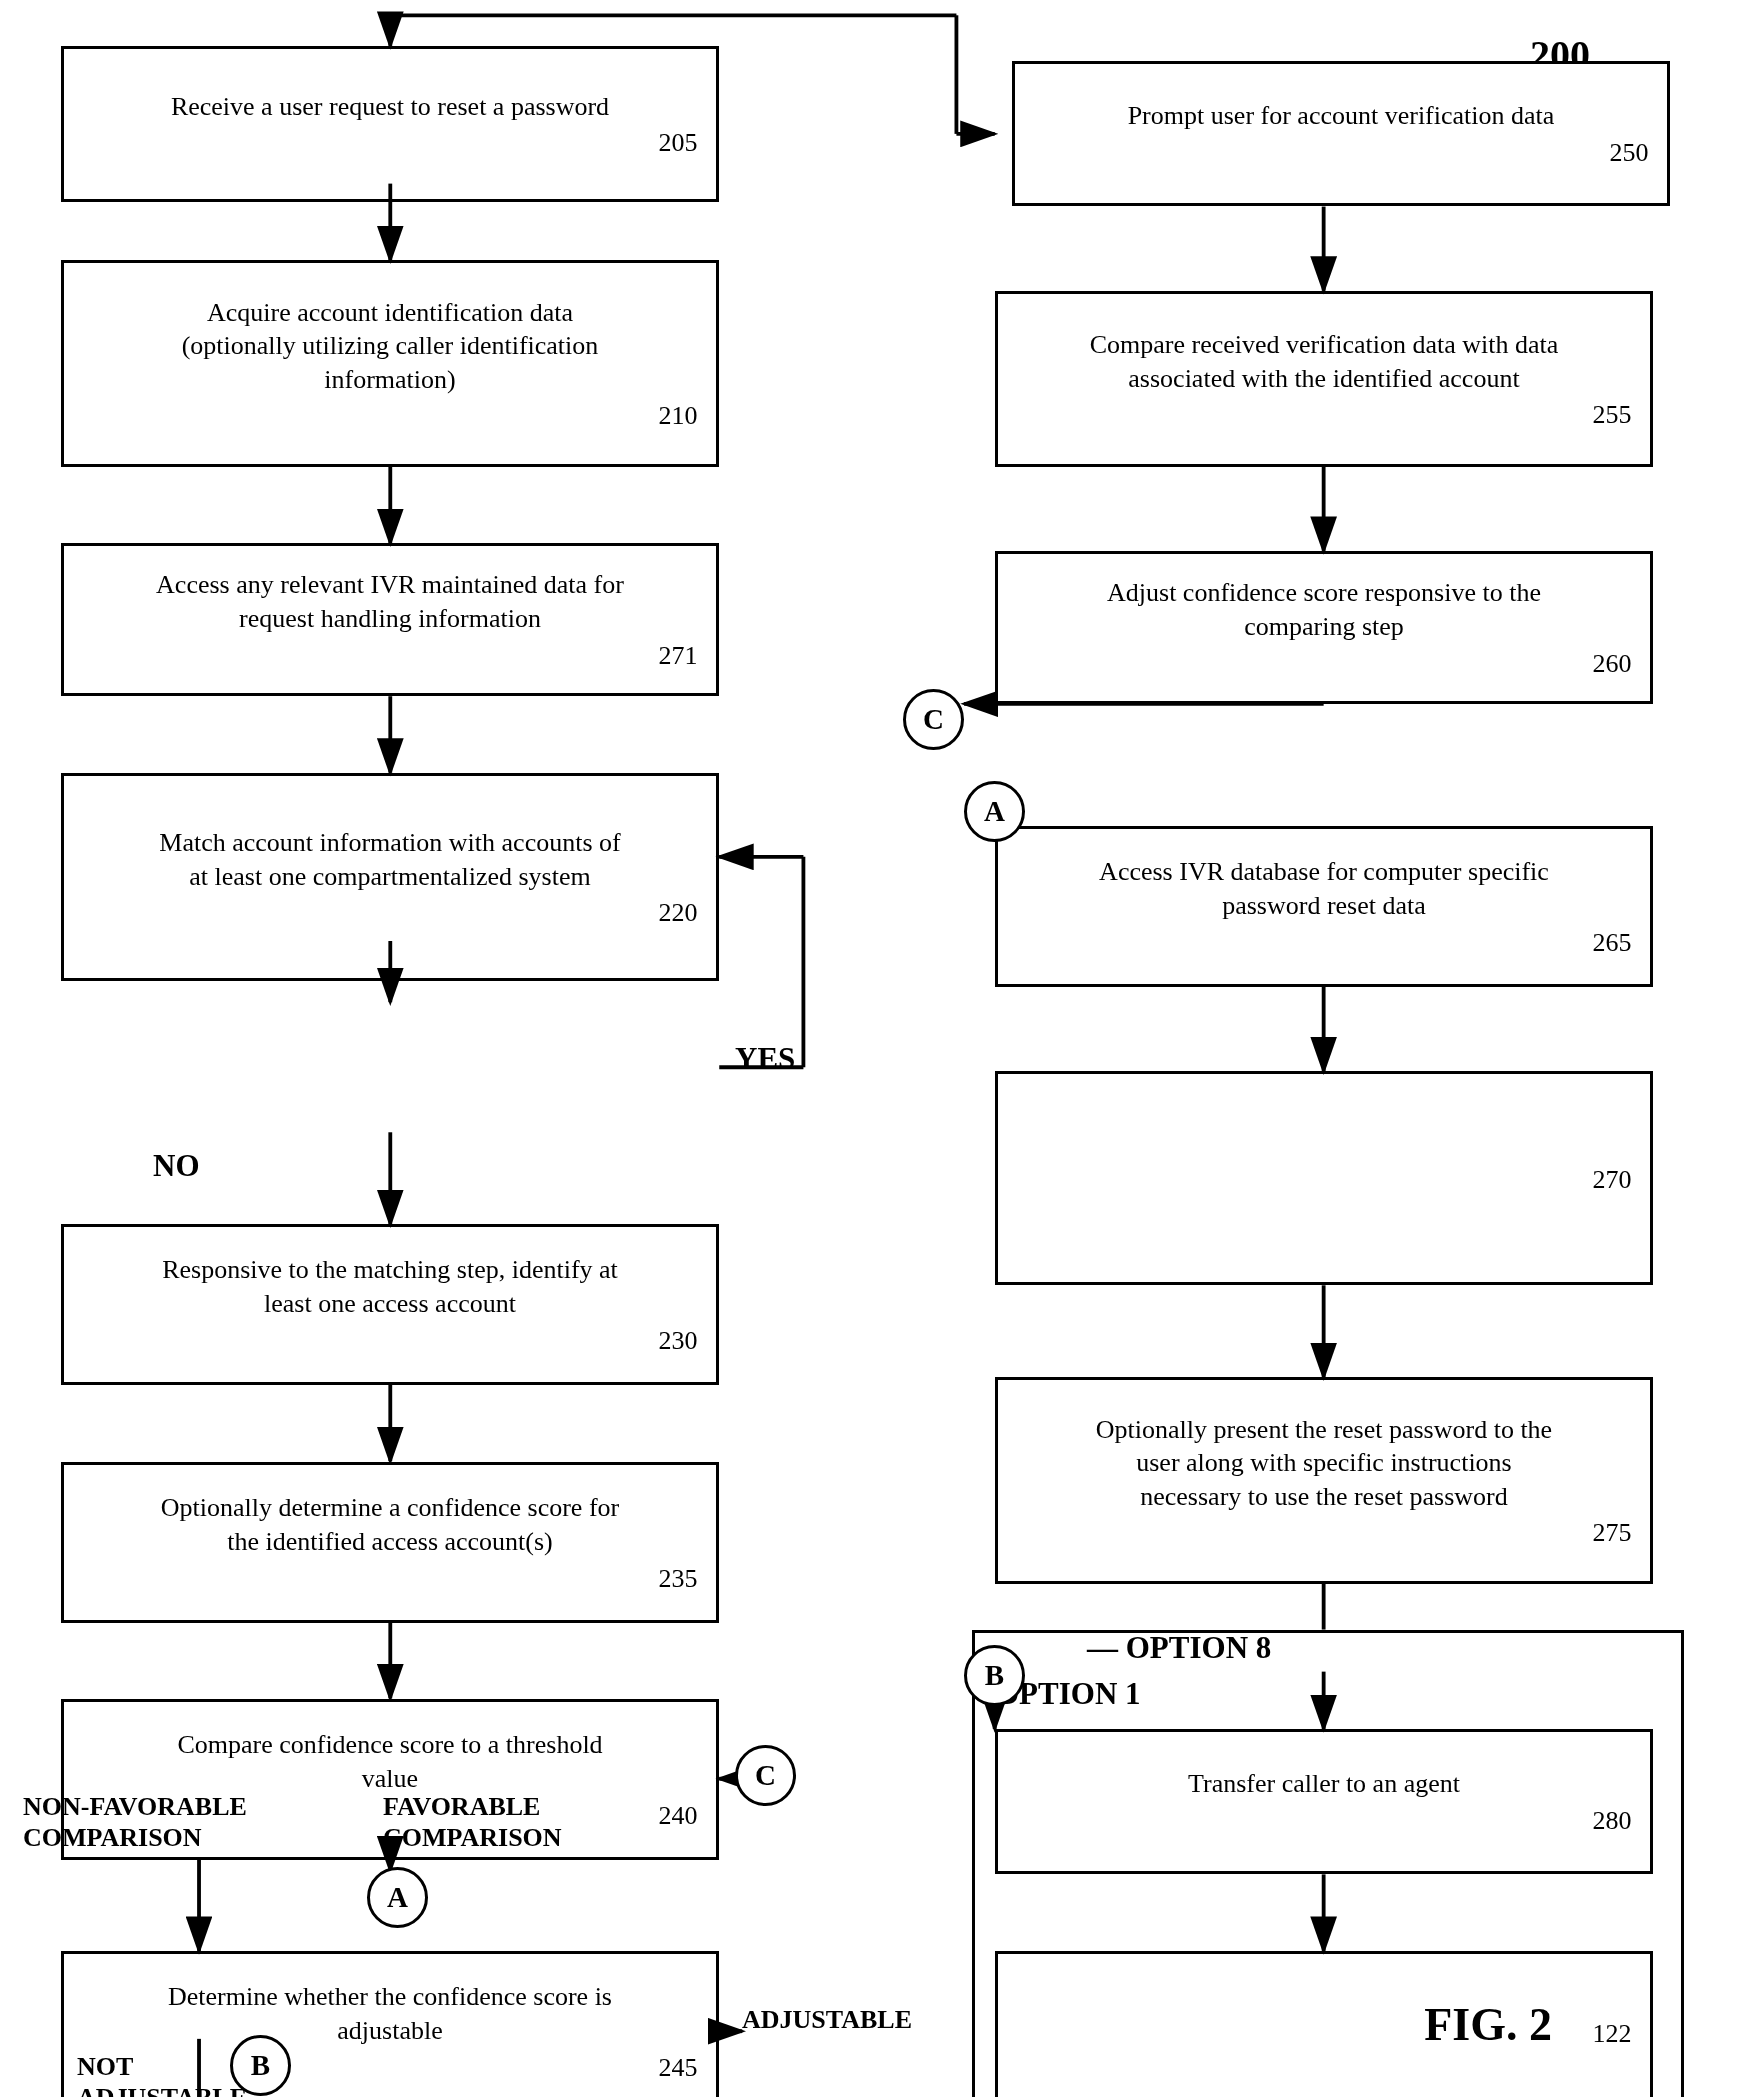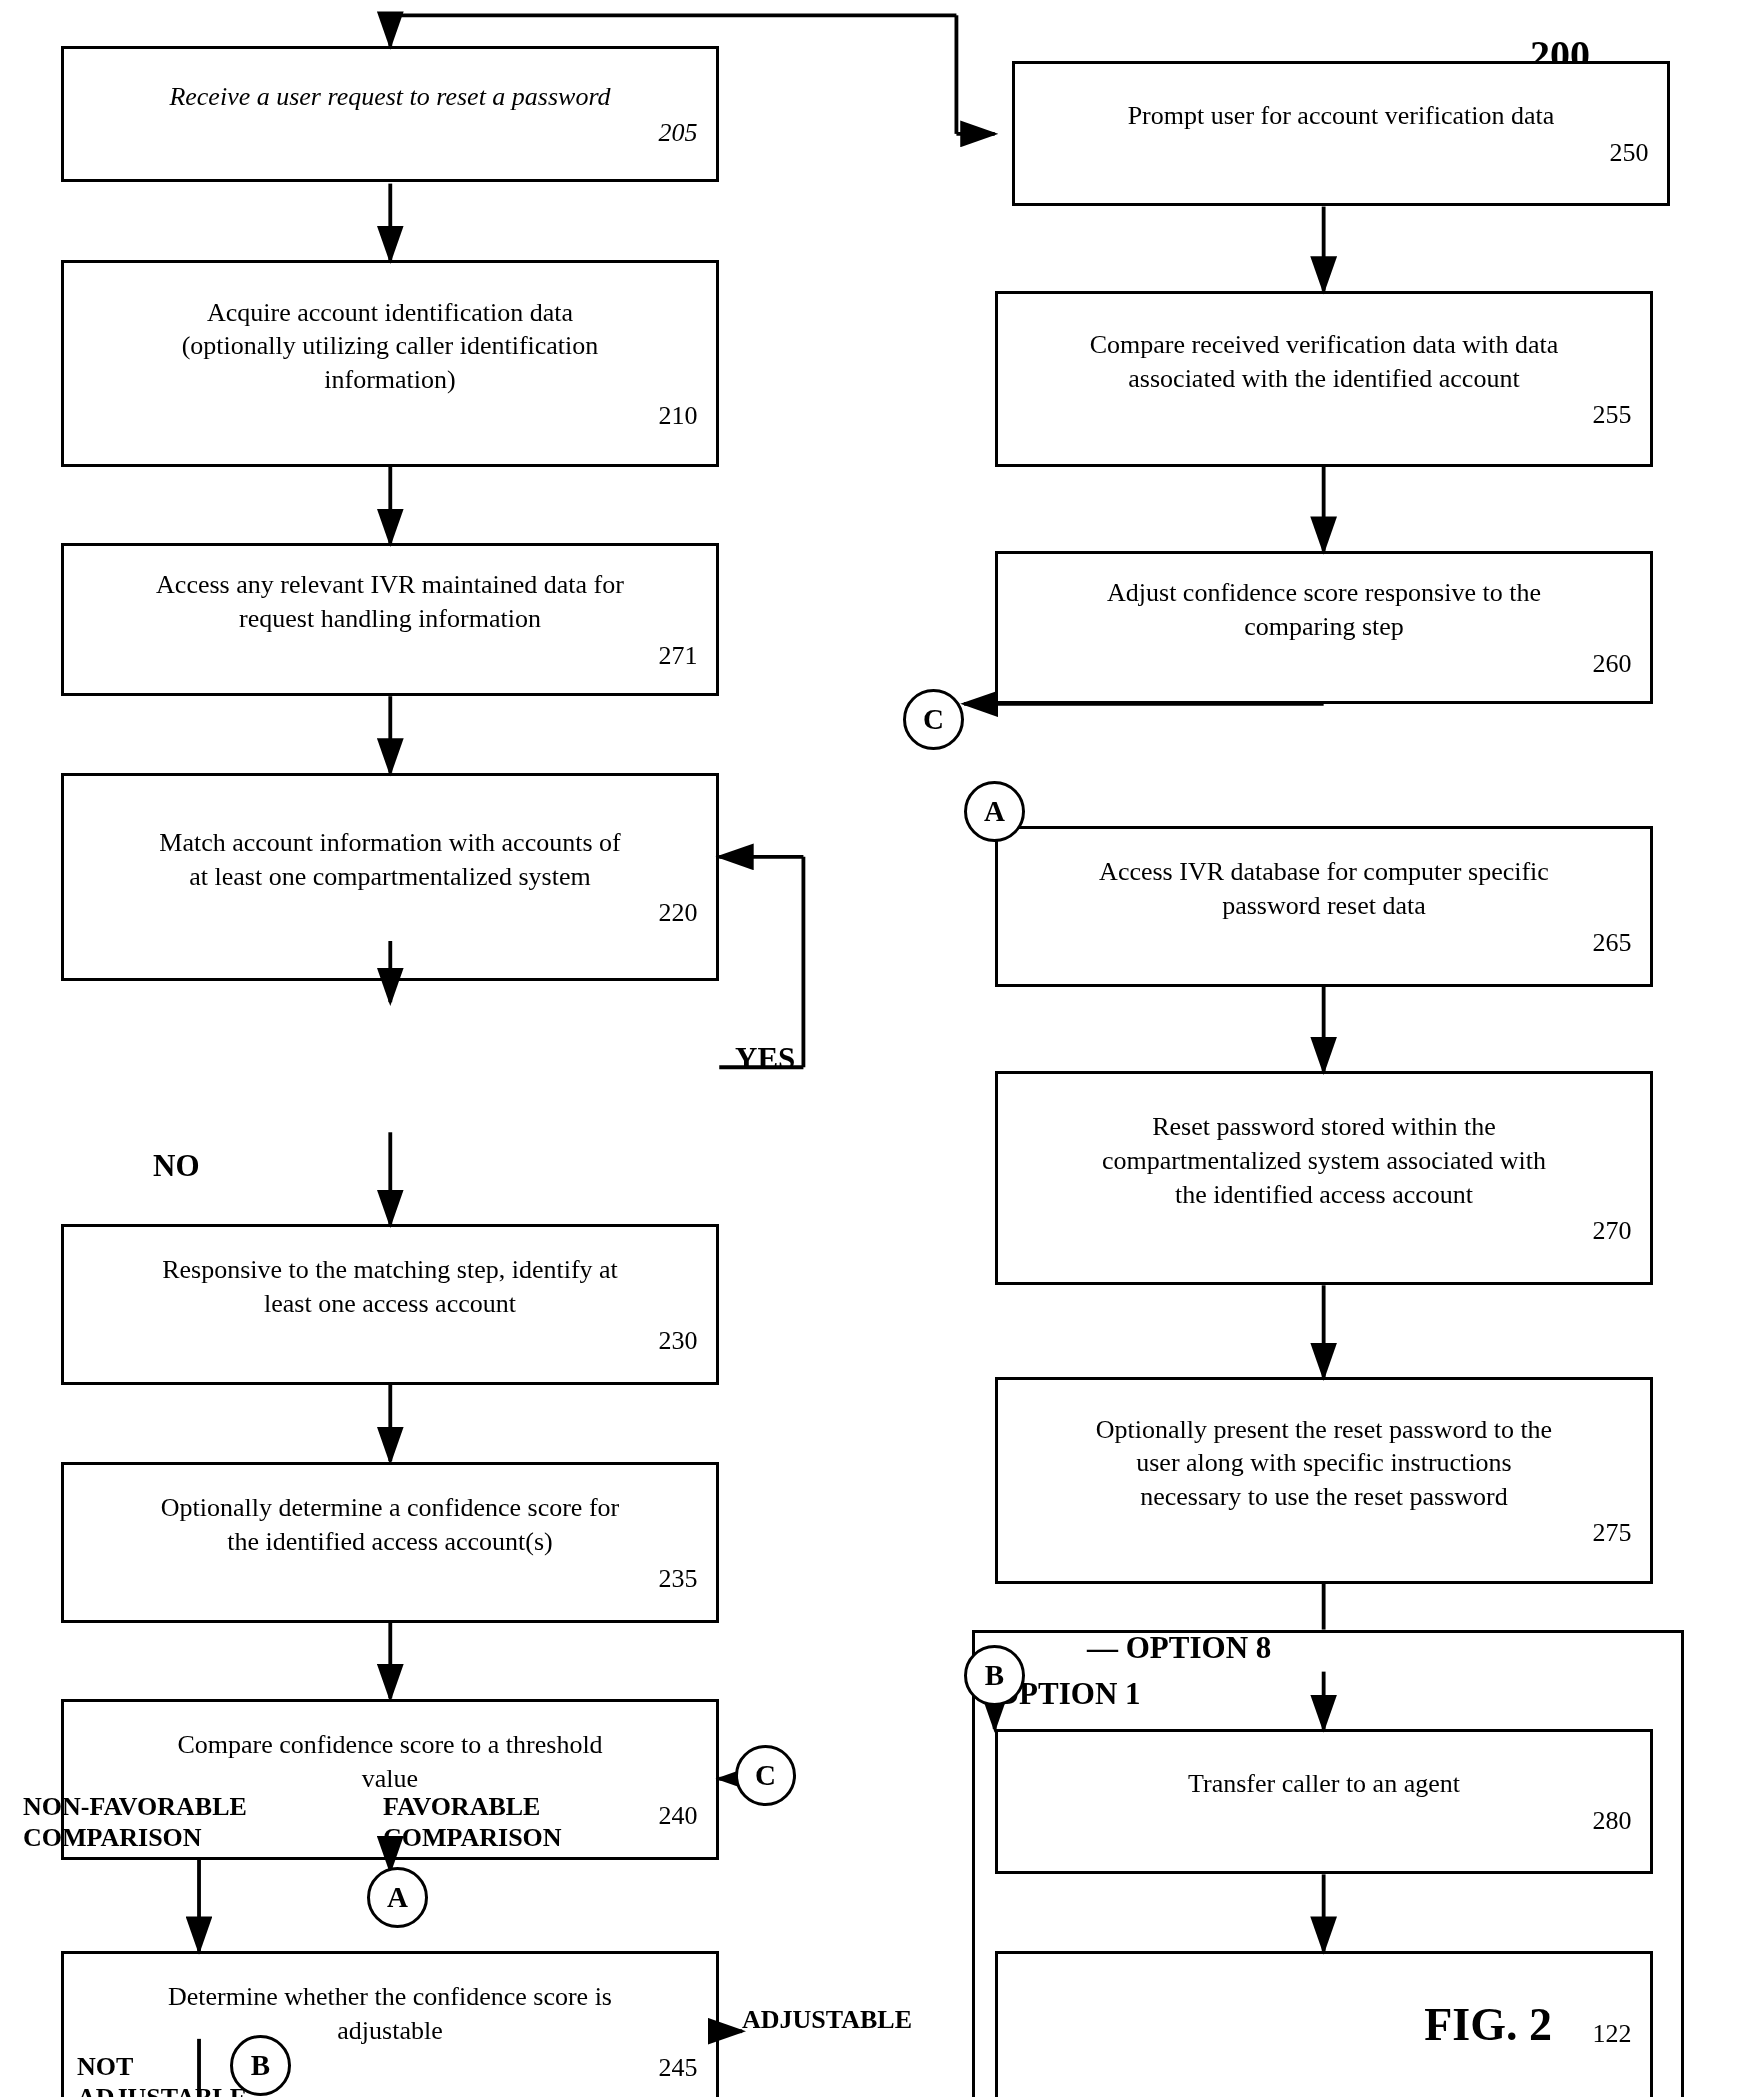--- a/index.html
+++ b/index.html
@@ -84,21 +84,21 @@
       z-index: 6;
     }
   </style>
 </head>
 <body>
 
 <div class="page">
 
   <div class="figure-label">200</div>
 
-  <div class="flow-box" style="left:61px;top:46px;width:658px;height:136px;font-style:italic;">
+  <div class="flow-box" style="left:61px;top:46px;width:658px;height:156px;">
     <span class="box-text">Receive a user request to reset a password</span>
     <span class="box-num">205</span>
   </div>
 
   <div class="flow-box" style="left:61px;top:260px;width:658px;height:207px;">
     <span class="box-text">Acquire account identification data<br>(optionally utilizing caller identification<br>information)</span>
     <span class="box-num">210</span>
   </div>
 
   <div class="flow-box" style="left:61px;top:543px;width:658px;height:153px;">
@@ -146,21 +146,20 @@
     <span class="box-text">Adjust confidence score responsive to the<br>comparing step</span>
     <span class="box-num">260</span>
   </div>
 
   <div class="flow-box" style="left:995px;top:826px;width:658px;height:161px;">
     <span class="box-text">Access IVR database for computer specific<br>password reset data</span>
     <span class="box-num">265</span>
   </div>
 
   <div class="flow-box" style="left:995px;top:1071px;width:658px;height:214px;">
-    <span class="box-text">Reset password stored within the<br>compartmentalized system associated with<br>the identified access account</span>
     <span class="box-num">270</span>
   </div>
 
   <div class="flow-box" style="left:995px;top:1377px;width:658px;height:207px;">
     <span class="box-text">Optionally present the reset password to the<br>user along with specific instructions<br>necessary to use the reset password</span>
     <span class="box-num">275</span>
   </div>
 
   <div class="flow-box" style="left:995px;top:1729px;width:658px;height:145px;">
     <span class="box-text">Transfer caller to an agent</span>

